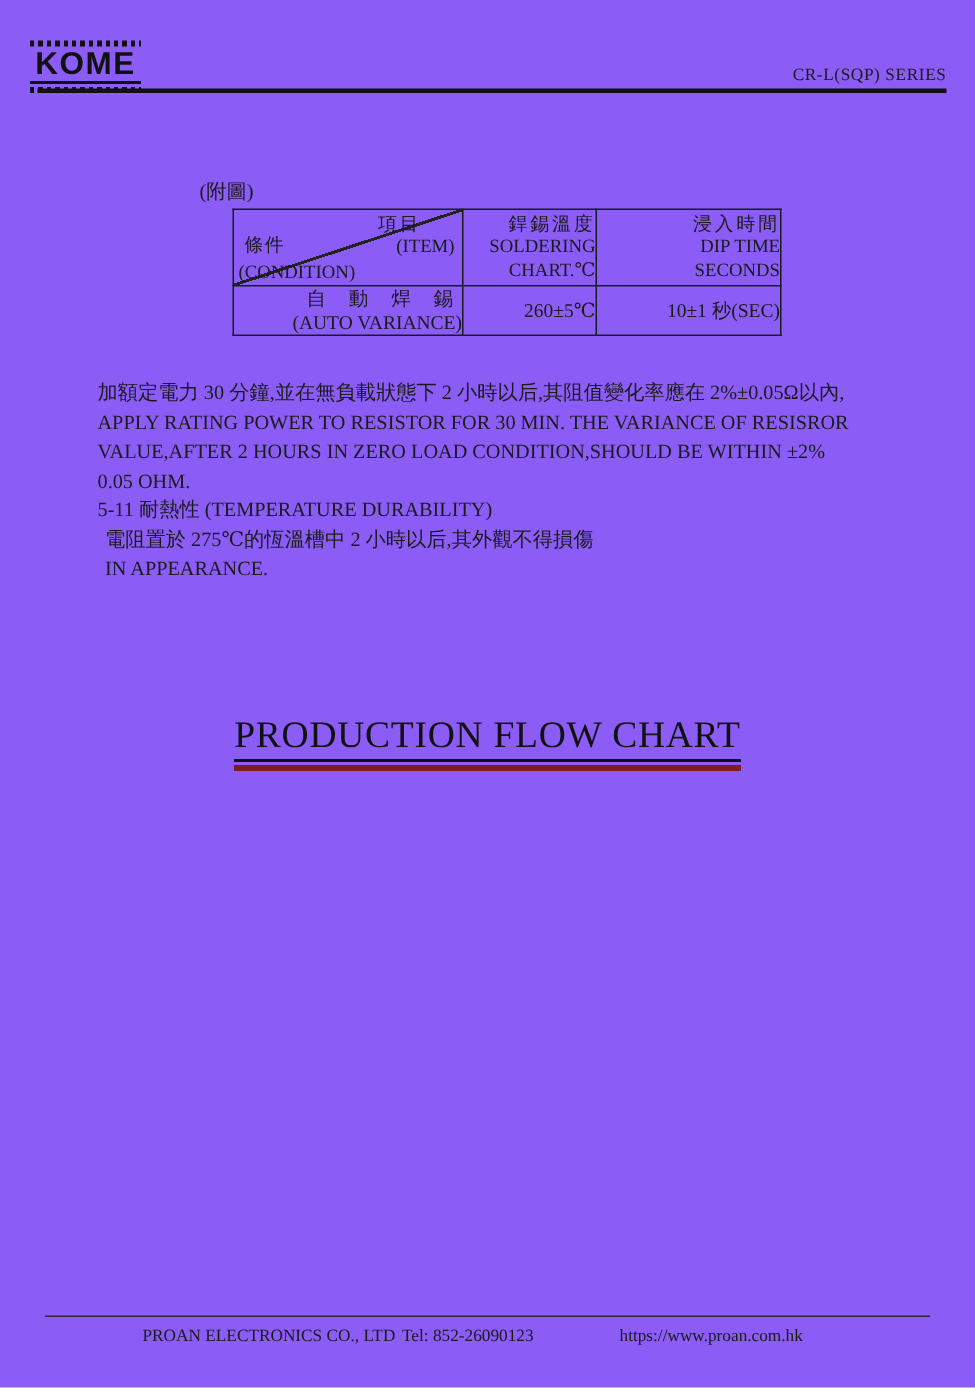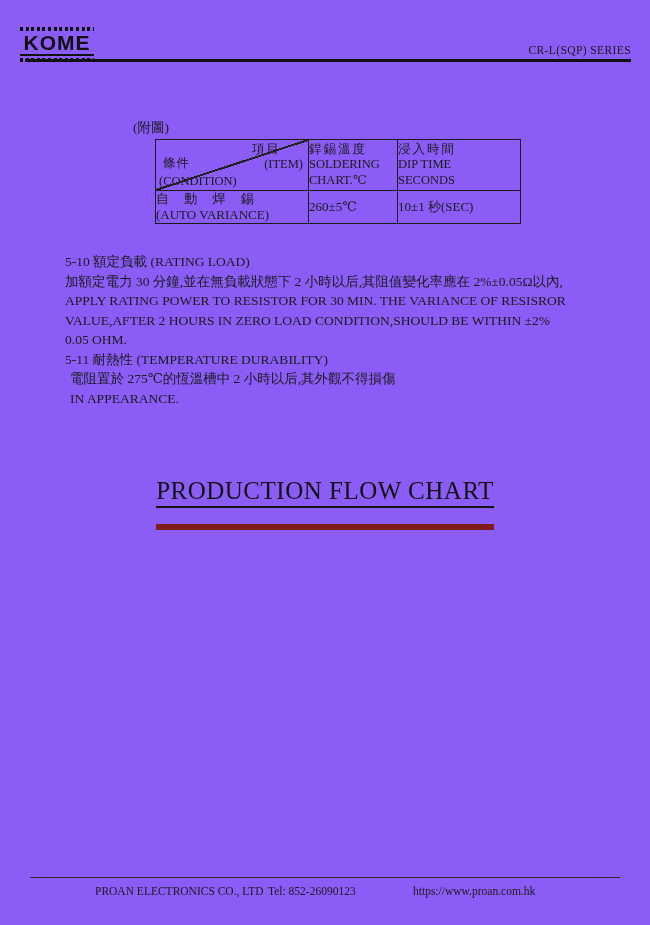--- a/index.html
+++ b/index.html
@@ -34,21 +34,21 @@
 
   
   .fig-label { position:absolute; left:133px; top:119px; font-size:13.5px; }
 
   
   table.spec {
     position:absolute; left:155px; top:139px;
     border-collapse:collapse; table-layout:fixed;
     font-size:13px; color:#1a1a1a;
   }
-  table.spec td { border:1.7px solid #1a1a1a; text-align:left; vertical-align:middle; padding:0; }
+  table.spec td { border:1.7px solid #1a1a1a; text-align:right; vertical-align:middle; padding:0; }
   td.c1 { width:153px; }
   td.c2 { width:89px;  }
   td.c3 { width:123px; }
   tr.hdr td { height:50px; font-size:12.5px; line-height:15.5px; }
   tr.body td { height:33px; line-height:16px; }
 
   .corner {
     position:relative; width:100%; height:50px;
     background:linear-gradient(to bottom right,
       transparent calc(50% - 1px), #222 calc(50% - 1px),
@@ -62,21 +62,21 @@
   .zh-sp { letter-spacing:2px; }
   .zh-name { letter-spacing:6px; }
 
   
   .sections { position:absolute; left:65px; top:252px; width:560px; font-size:13.5px; }
   .sections div { line-height:19.5px; white-space:nowrap; }
   .sec2 div { padding-left:5px; }
 
   
   .flow-title-wrap { position:absolute; left:0; top:477px; width:100%; text-align:center; }
-  .flow-title-outer { display:inline-block; border-bottom:6px solid #7f1d1d; padding-bottom:16px; }
+  .flow-title-outer { display:inline-block; border-bottom:4px solid #7f1d1d; padding-bottom:2px; }
   .flow-title-inner {
     display:inline-block; border-bottom:2px solid #111; padding-bottom:1px;
     font-size:25px; letter-spacing:0.5px; color:#111;
   }
 
   
   .footer-rule { position:absolute; left:30px; top:877px; width:590px; height:1.4px; background:#2a2a2a; }
   .footer { position:absolute; left:0; top:885px; width:650px; font-size:11.5px; }
   .footer span { position:absolute; white-space:nowrap; }
   .f-company { left:95px; }
@@ -125,21 +125,20 @@
           <div class="zh-name">自 動 焊 錫</div>
           <div>(AUTO VARIANCE)</div>
         </td>
         <td class="c2">260±5℃</td>
         <td class="c3">10±1 秒(SEC)</td>
       </tr>
     </tbody>
   </table>
 
   <div class="sections">
-    <div>5-10 額定負載  (RATING LOAD)</div>
     <div>加額定電力 30 分鐘,並在無負載狀態下 2 小時以后,其阻值變化率應在 2%±0.05Ω以內,</div>
     <div>APPLY RATING POWER TO RESISTOR FOR 30 MIN. THE VARIANCE OF RESISROR</div>
     <div>VALUE,AFTER 2 HOURS IN ZERO LOAD CONDITION,SHOULD BE WITHIN  ±2%</div>
     <div>0.05 OHM.</div>
     <div>5-11 耐熱性  (TEMPERATURE DURABILITY)</div>
     <div class="sec2">
       <div>電阻置於 275℃的恆溫槽中 2 小時以后,其外觀不得損傷</div>
       <div>IN APPEARANCE.</div>
     </div>
   </div>

